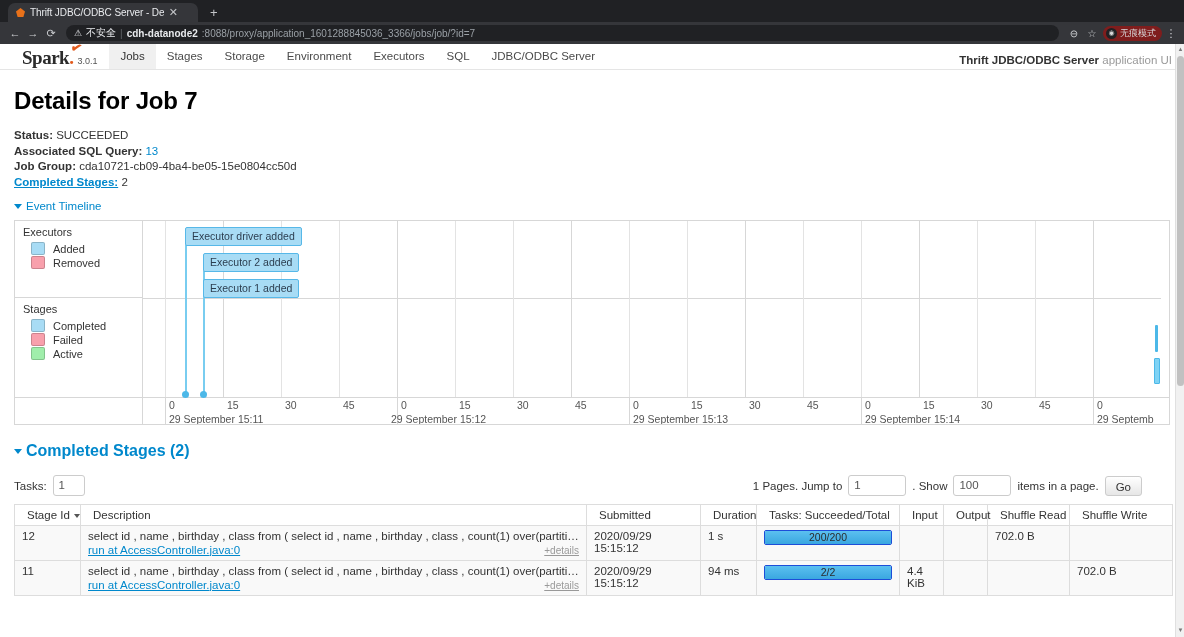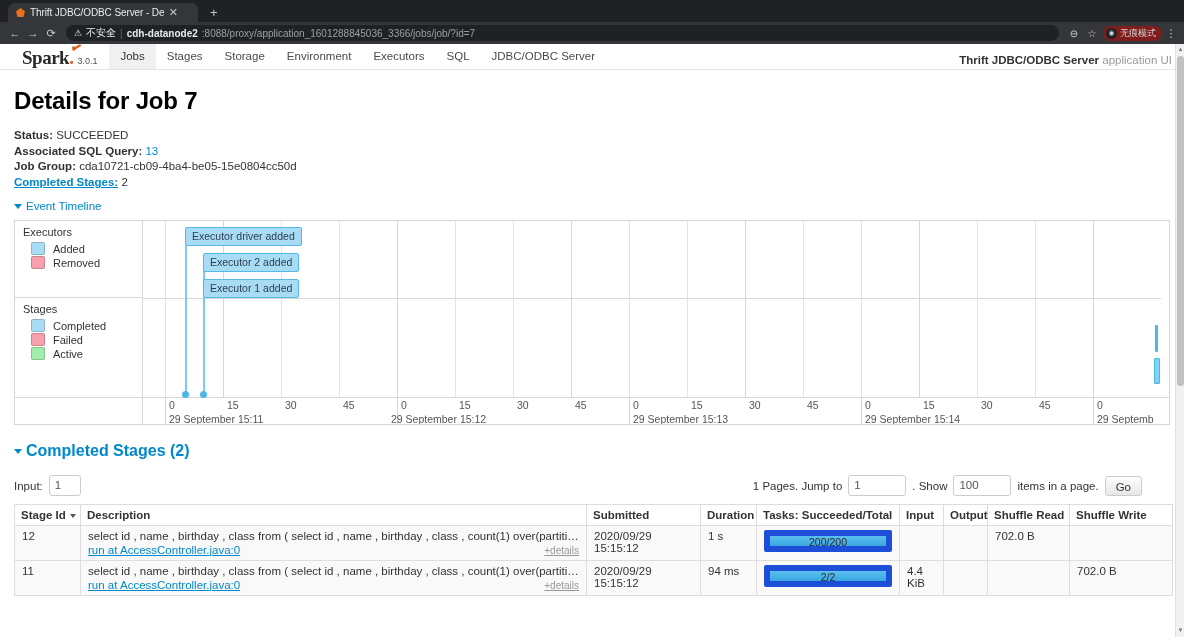--- a/index.html
+++ b/index.html
@@ -218,43 +218,43 @@
     font-size: 11.5px; color: #333;
   }
 
   
   table.stages {
     width: calc(100% - 26px); border-collapse: collapse; margin-top: 7px;
     font-size: 11.5px; table-layout: fixed;
   }
   table.stages th {
     background: #fff; border: 1px solid #ddd; border-top: 1px solid #ddd;
-    padding: 4px 6px; text-align: left; font-weight: bold; color: #333;
+    padding: 4px 12px; text-align: left; font-weight: normal; color: #333;
     font-size: 11.5px; white-space: nowrap;
   }
   table.stages td {
     border: 1px solid #ddd; padding: 4px 7px; color: #333;
     vertical-align: top; background: #f9f9f9;
   }
   .sort-caret {
     display: inline-block; width: 0; height: 0; margin-left: 4px;
     border-left: 3.5px solid transparent; border-right: 3.5px solid transparent;
     border-top: 4px solid #555; vertical-align: middle;
   }
   .desc-main {
     display: block; color: #333; overflow: hidden;
     text-overflow: ellipsis; white-space: nowrap;
   }
   .desc-sub { display: flex; align-items: baseline; margin-top: 2px; }
   .desc-link { color: #0088cc; white-space: nowrap; }
   .details-link { margin-left: auto; color: #999; font-size: 10px; }
 
   .task-bar {
-    position: relative; height: 22px; background: #e8e8e8;
-    border-radius: 2px; overflow: hidden; border: 6px solid #1d4ed8;
+    position: relative; height: 15px; background: #e8e8e8;
+    border-radius: 2px; overflow: hidden; border: 1px solid #1d4ed8;
   }
   .task-fill {
     position: absolute; left: 0; top: 0; bottom: 0;
     background: linear-gradient(#5bc0f0,#3aa7e0);
   }
   .task-text {
     position: absolute; inset: 0; text-align: center; line-height: 13px;
     font-size: 10.5px; color: #2b2b2b;
   }
 </style>
@@ -446,21 +446,21 @@
         </div>
       </div>
 
 
       <h4 class="section-title">
         <span class="caret-down"></span><span>Completed Stages (2)</span>
       </h4>
 
       <div class="pager">
         <div class="pager-left">
-          <span>Input:</span>
+          <span>Tasks:</span>
           <span class="txtbox" style="width:32px;">1</span>
         </div>
         <div class="pager-right">
           <span>1 Pages. Jump to</span>
           <span class="txtbox" style="width:58px;">1</span>
           <span>. Show</span>
           <span class="txtbox" style="width:58px;">100</span>
           <span>items in a page.</span>
           <span class="btn-go">Go</span>
         </div>

